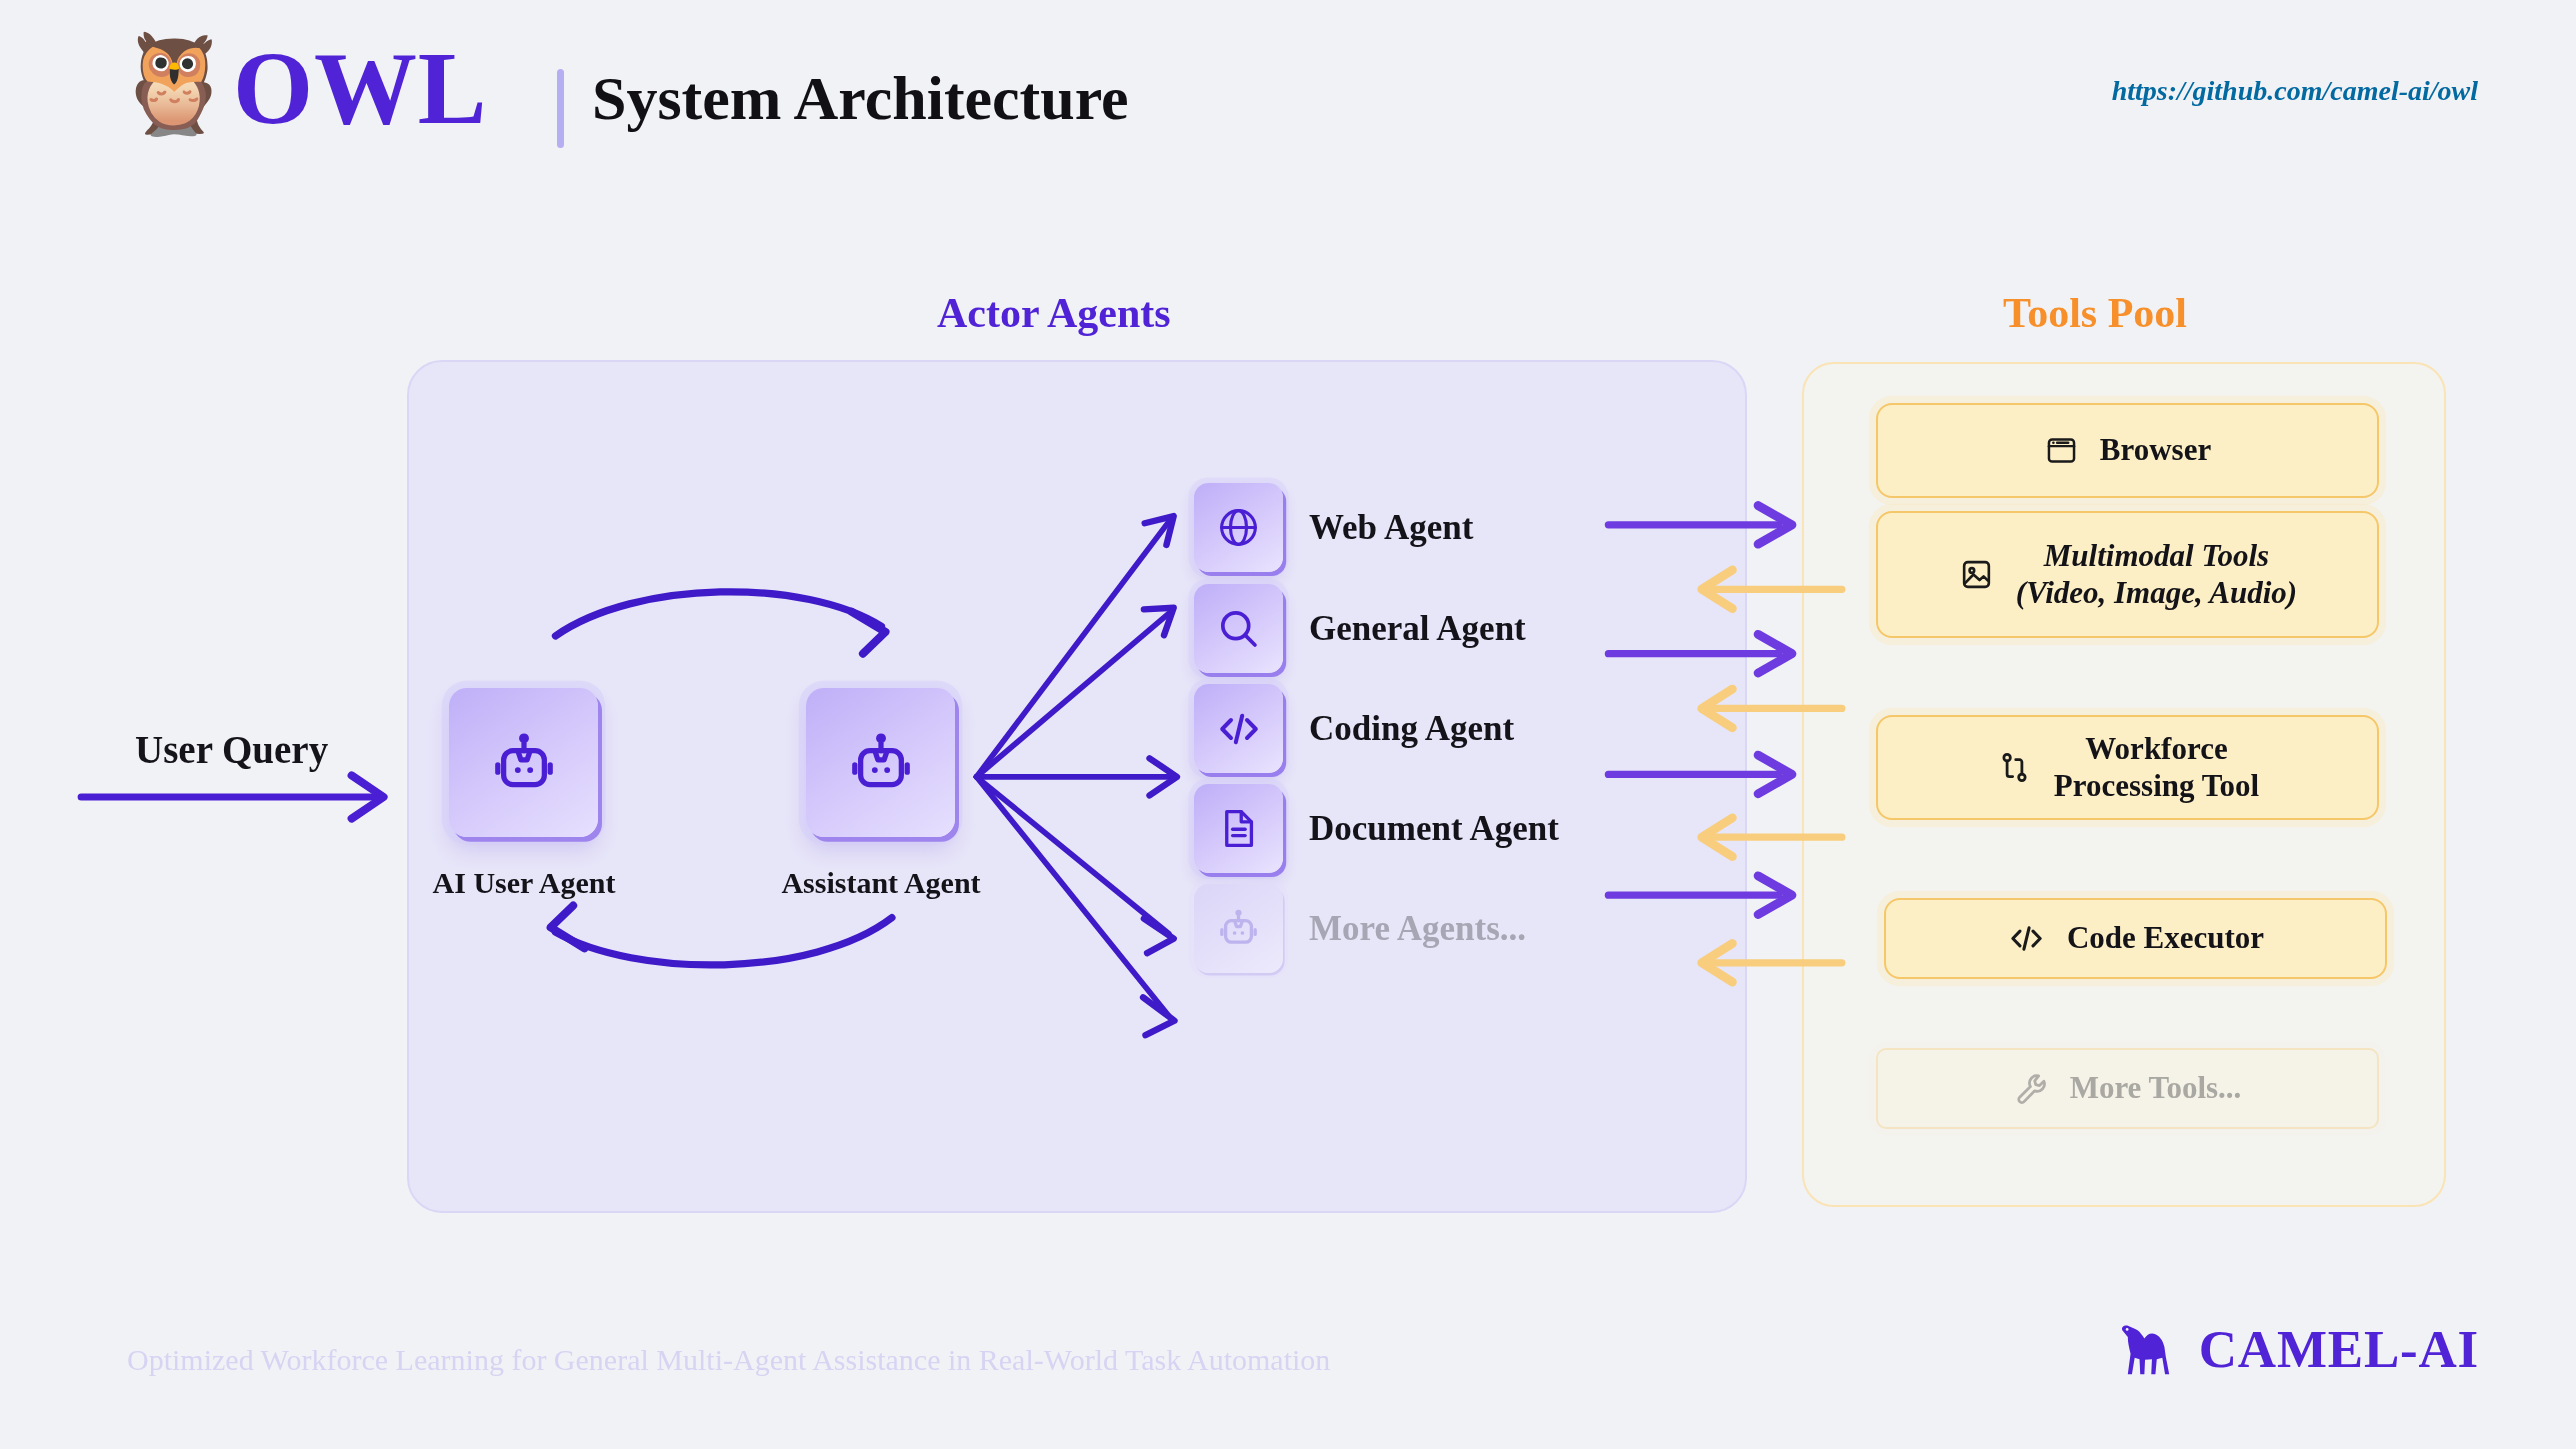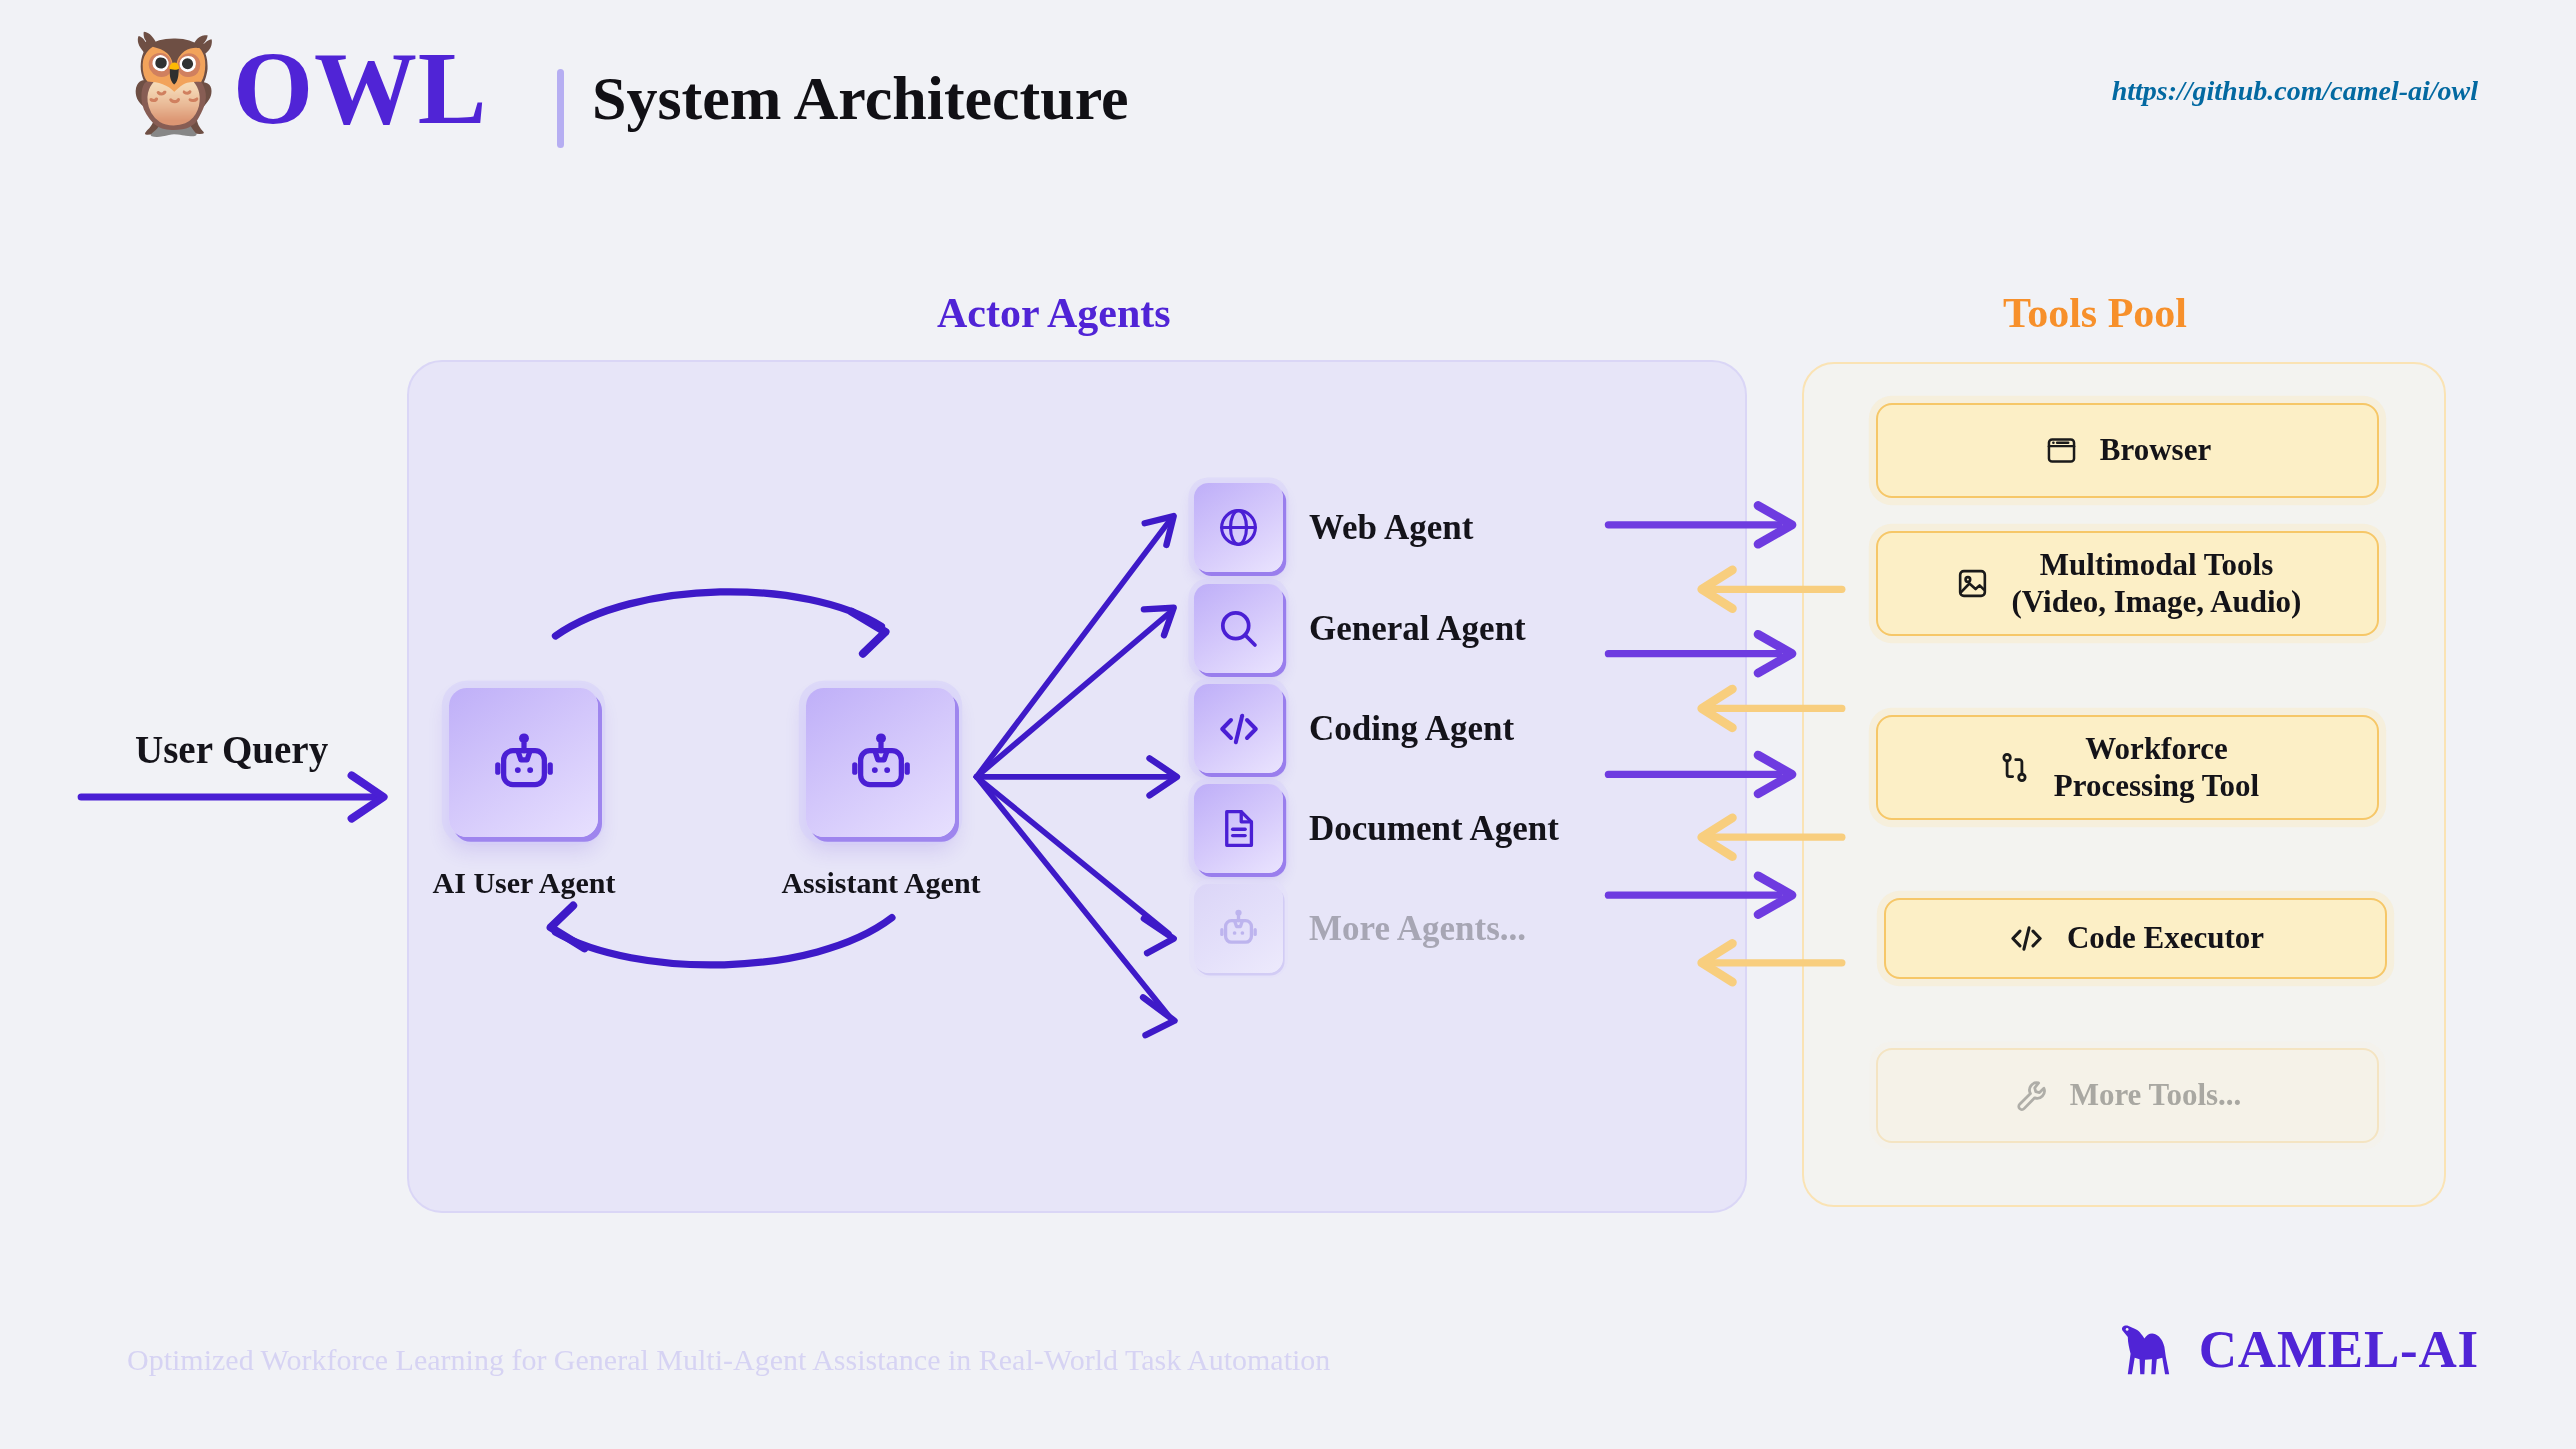--- a/index.html
+++ b/index.html
@@ -271,21 +271,21 @@
 <div class="tool-card" style="top:403px; height:95px;">
   <svg width="35" height="35" viewBox="0 0 24 24" fill="none" stroke="#1A1A1A" stroke-width="1.7" stroke-linecap="round" stroke-linejoin="round">
     <rect x="3.4" y="4.4" width="17.2" height="15.2" rx="2.2"></rect>
     <line x1="3.4" y1="9" x2="20.6" y2="9"></line>
     <line x1="6.4" y1="6.7" x2="6.5" y2="6.7"></line>
     <line x1="9" y1="6.7" x2="16.6" y2="6.7"></line>
   </svg>
   <div class="tool-label">Browser</div>
 </div>
 
-<div class="tool-card" style="top:531px; height:105px;">
+<div class="tool-card" style="top:511px; height:127px;font-style:italic;">
   <svg width="37" height="37" viewBox="0 0 24 24" fill="none" stroke="#1A1A1A" stroke-width="1.7" stroke-linecap="round" stroke-linejoin="round">
     <rect x="4" y="4" width="16" height="16" rx="2.4"></rect>
     <circle cx="9" cy="9.4" r="1.5"></circle>
     <polyline points="4.6,17.6 10,12 14,15.6 16.6,13.2 19.4,16"></polyline>
   </svg>
   <div class="tool-label">
     <span>Multimodal Tools</span><br>
     <span>(Video, Image, Audio)</span>
   </div>
 </div>
@@ -305,21 +305,21 @@
 
 <div class="tool-card" style="top:898px; height:81px;margin-left:8px;">
   <svg width="39" height="39" viewBox="0 0 24 24" fill="none" stroke="#1A1A1A" stroke-width="1.9" stroke-linecap="round" stroke-linejoin="round">
     <polyline points="8,7.5 3.6,12 8,16.5"></polyline>
     <polyline points="16,7.5 20.4,12 16,16.5"></polyline>
     <line x1="13.6" y1="5.4" x2="10.4" y2="18.6"></line>
   </svg>
   <div class="tool-label">Code Executor</div>
 </div>
 
-<div class="tool-card muted" style="top:1048px; height:95px;">
+<div class="tool-card muted" style="top:1048px; height:81px;border-radius:10px;">
   <svg width="35" height="35" viewBox="0 0 24 24" fill="none" stroke="#AFAEA8" stroke-width="1.9" stroke-linecap="round" stroke-linejoin="round">
     <path d="M16.9 3.4a5 5 0 0 0-5.6 7.3L3.9 18a2.1 2.1 0 1 0 3 3l7.3-7.4a5 5 0 0 0 6.3-6.6l-3 3-2.6-.7-.7-2.6z"></path>
   </svg>
   <div class="tool-label">More Tools...</div>
 </div>
 
 <svg id="wires" viewBox="0 0 3200 1800">
 
   <g>
     <path d="M690 790 C 790 720, 1000 718, 1095 778" fill="none" stroke="#3E1AC8" stroke-width="9" stroke-linecap="round"></path>

